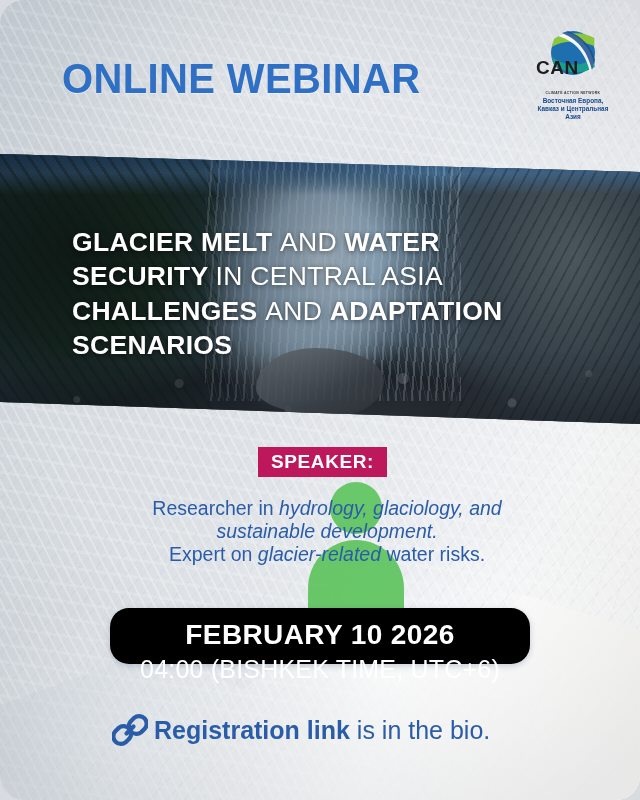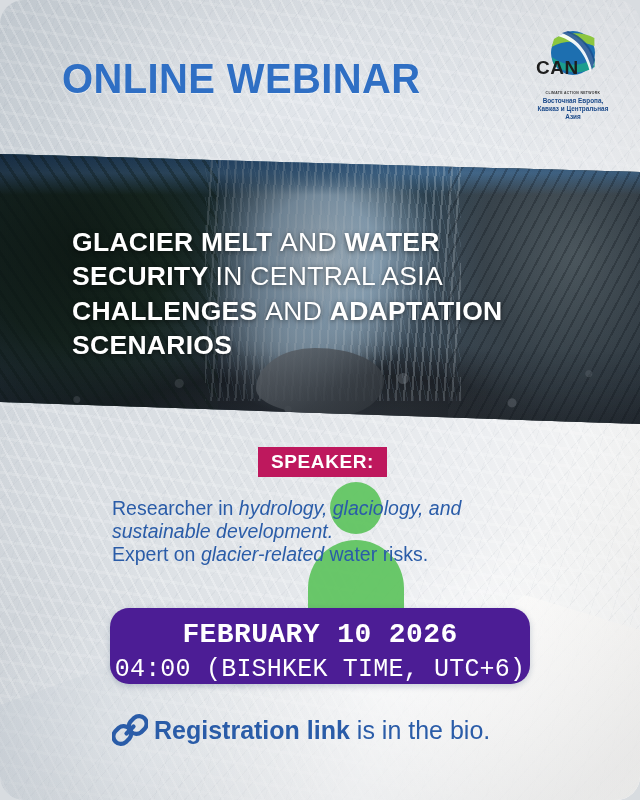--- a/index.html
+++ b/index.html
@@ -101,26 +101,26 @@
     background:currentColor;border-radius:48px 48px 10px 10px;}
 
   .speaker-badge{position:absolute;left:258px;top:447px;
     background:#be185d;color:#fff;font-size:19px;font-weight:bold;
     padding:5px 13px 6px;letter-spacing:.6px;line-height:1;}
 
   .speaker-block{position:absolute;left:112px;top:497px;width:430px;
     color:#2a5ca8;font-size:19.5px;line-height:1.17;}
   .speaker-name{font-weight:bold;font-size:20px;display:block;margin-bottom:1px;}
   .speaker-block i{font-style:italic;}
-  .sp-line{display:block;}
-
-  
-  .datebox{position:absolute;left:110px;top:608px;width:420px;height:76px;
-    background:#4c1d95;border-radius:19px;color:#fff;text-align:center;
-    box-shadow:0 2px 6px rgba(20,50,90,.22);font-family:Liberation Mono, monospace;}
+  .sp-line{display:block;text-align:center;}
+
+  
+  .datebox{position:absolute;left:110px;top:608px;width:420px;height:56px;
+    background:#000000;border-radius:19px;color:#fff;text-align:center;
+    box-shadow:0 2px 6px rgba(20,50,90,.22);}
   .date-main{font-size:28px;font-weight:bold;letter-spacing:.4px;line-height:1;padding-top:13px;}
   .date-sub{font-size:25px;font-weight:normal;letter-spacing:.2px;line-height:1;padding-top:8px;}
 
   
   .reg{position:absolute;left:112px;top:707px;width:460px;height:46px;
     display:flex;align-items:center;gap:6px;
     color:#2a5ca8;font-size:25px;line-height:1;}
   .reg b{font-weight:bold;}
   .reg .reg-rest{font-weight:normal;}
   .link-icon{width:36px;height:36px;flex:0 0 36px;}

